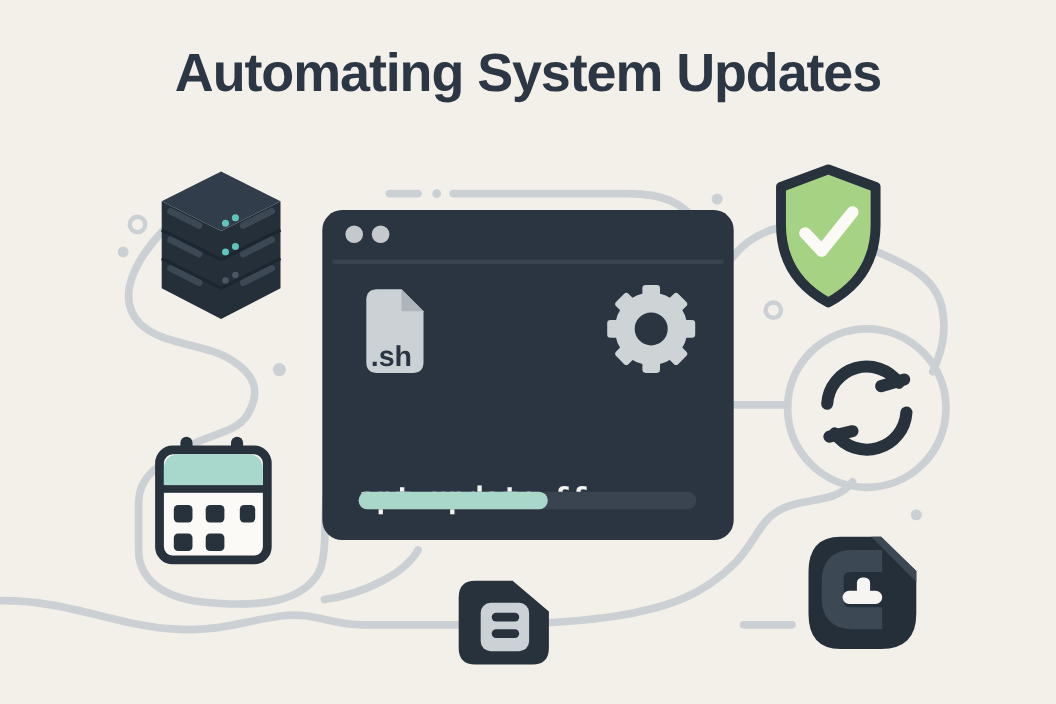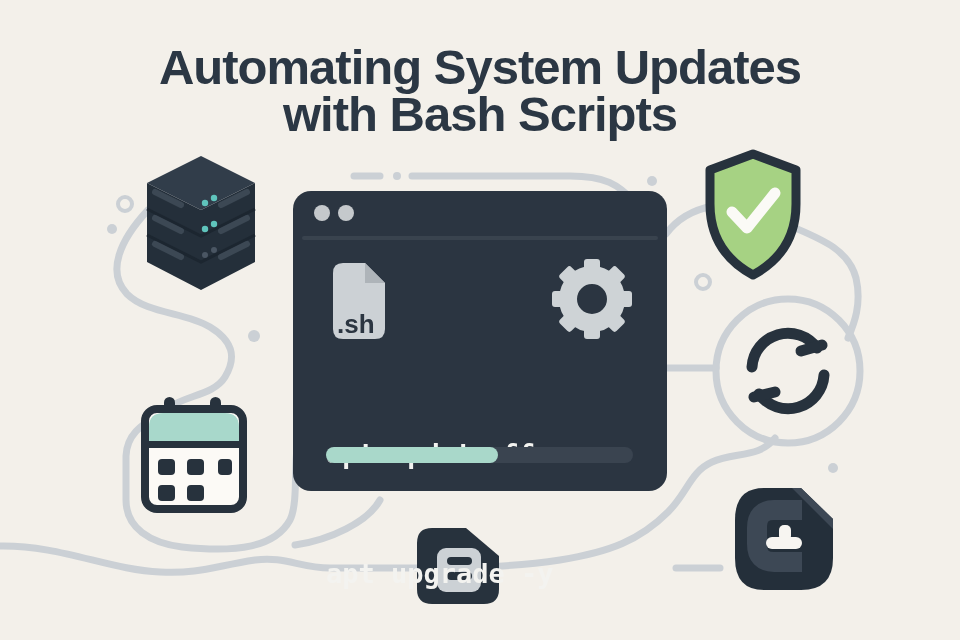--- a/index.html
+++ b/index.html
@@ -49,21 +49,20 @@
       <circle cx="397" cy="176" r="4"></circle>
       <circle cx="112" cy="229" r="5"></circle>
       <circle cx="254" cy="336" r="6"></circle>
       <circle cx="652" cy="181" r="5"></circle>
       <circle cx="833" cy="468" r="5"></circle>
     </g>
   </svg>
 
   <div class="title">
     <div>Automating System Updates</div>
-    <div>with Bash Scripts</div>
   </div>
 
   <svg class="icon-svg" style="left:145px;top:152px;" width="112" height="142" viewBox="0 0 112 142">
     <polygon points="2,31 56,58 110,31 110,110 56,138 2,110" fill="#242f3a"></polygon>
     <polygon points="56,4 110,31 56,58 2,31" fill="#313d4a"></polygon>
     <g fill="none" stroke="#1c2630" stroke-width="3">
       <path d="M2,57 L56,84 L110,57"></path>
       <path d="M2,83 L56,110 L110,83"></path>
     </g>
     <g stroke="#3c4854" stroke-width="6" stroke-linecap="round">
@@ -154,21 +153,20 @@
             <rect x="-40" y="-8" width="14" height="16" rx="3"></rect>
             <rect x="26" y="-8" width="14" height="16" rx="3"></rect>
           </g>
         </g>
       </g>
       <circle cx="46" cy="46" r="24" fill="none" stroke="#ced3d6" stroke-width="18"></circle>
     </svg>
 
     <div class="code">
       <div>apt update &amp;&amp;</div>
-      <div>apt upgrade -y</div>
     </div>
 
     <div class="progress">
       <div class="progress-fill" style="width: 56%;"></div>
     </div>
   </div>
 
 </div>
 
 </body></html>

